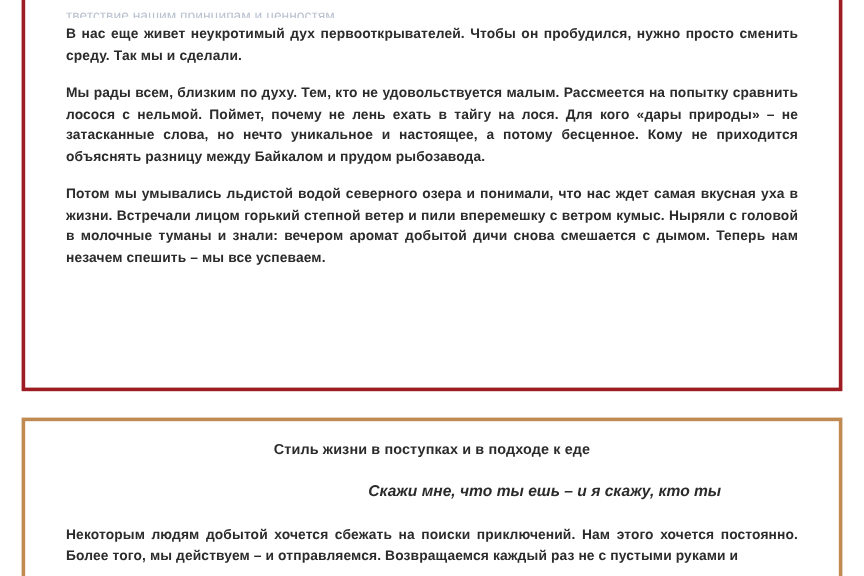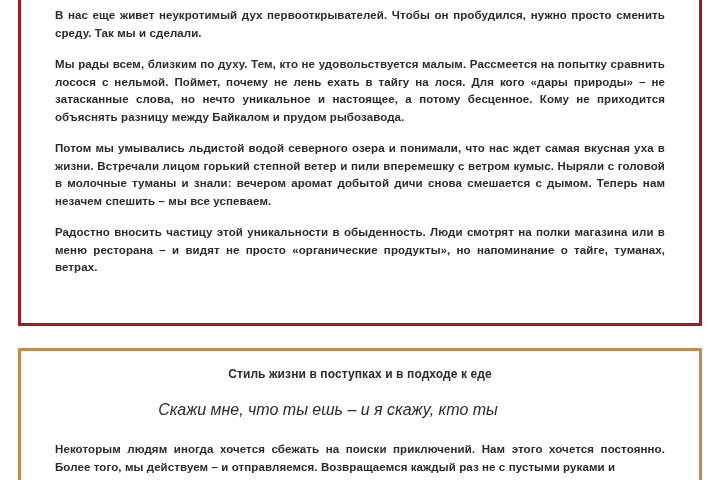--- a/index.html
+++ b/index.html
@@ -75,43 +75,44 @@
   .section-heading {
     font-size: 12px;
     font-weight: bold;
     color: #2b2b2b;
     text-align: center;
     margin: 0 0 20px 0;
     letter-spacing: 0.1px;
   }
 
   .epigraph {
-    font-size: 16px;
+    font-size: 13px;
     font-style: italic;
     color: #2b2b2b;
-    text-align: center;
+    text-align: right;
     margin: 0 0 22px 0;
     padding-right: 64px;
+    font-weight: bold;
   }
 </style>
 </head>
 <body>
 
 <div class="page">
 
   <div class="panel-top">
     <div class="inner">
+      <div class="faded-top-line">тветствие нашим принципам и ценностям</div>
       <p class="body-text">В нас еще живет неукротимый дух первооткрывателей. Чтобы он пробудился, нужно просто сменить среду. Так мы и сделали.</p>
       <p class="body-text">Мы рады всем, близким по духу. Тем, кто не удовольствуется малым. Рассмеется на попытку сравнить лосося с нельмой. Поймет, почему не лень ехать в тайгу на лося. Для кого «дары природы» – не затасканные слова, но нечто уникальное и настоящее, а потому бесценное. Кому не приходится объяснять разницу между Байкалом и прудом рыбозавода.</p>
       <p class="body-text">Потом мы умывались льдистой водой северного озера и понимали, что нас ждет самая вкусная уха в жизни. Встречали лицом горький степной ветер и пили вперемешку с ветром кумыс. Ныряли с головой в молочные туманы и знали: вечером аромат добытой дичи снова смешается с дымом. Теперь нам незачем спешить – мы все успеваем.</p>
-      <p class="body-text">Радостно вносить частицу этой уникальности в обыденность. Люди смотрят на полки магазина или в меню ресторана – и видят не просто «органические продукты», но напоминание о тайге, туманах, ветрах.</p>
     </div>
   </div>
 
   <div class="panel-bottom">
     <div class="inner">
       <h2 class="section-heading">Стиль жизни в поступках и в подходе к еде</h2>
       <div class="epigraph">Скажи мне, что ты ешь – и я скажу, кто ты</div>
-      <p class="body-text">Некоторым людям иногда хочется сбежать на поиски приключений. Нам этого хочется постоянно. Более того, мы действуем – и отправляемся. Возвращаемся каждый раз не с пустыми руками и</p>
+      <p class="body-text">Некоторым людям добытой хочется сбежать на поиски приключений. Нам этого хочется постоянно. Более того, мы действуем – и отправляемся. Возвращаемся каждый раз не с пустыми руками и</p>
     </div>
   </div>
 
 </div>
 
 </body></html>

